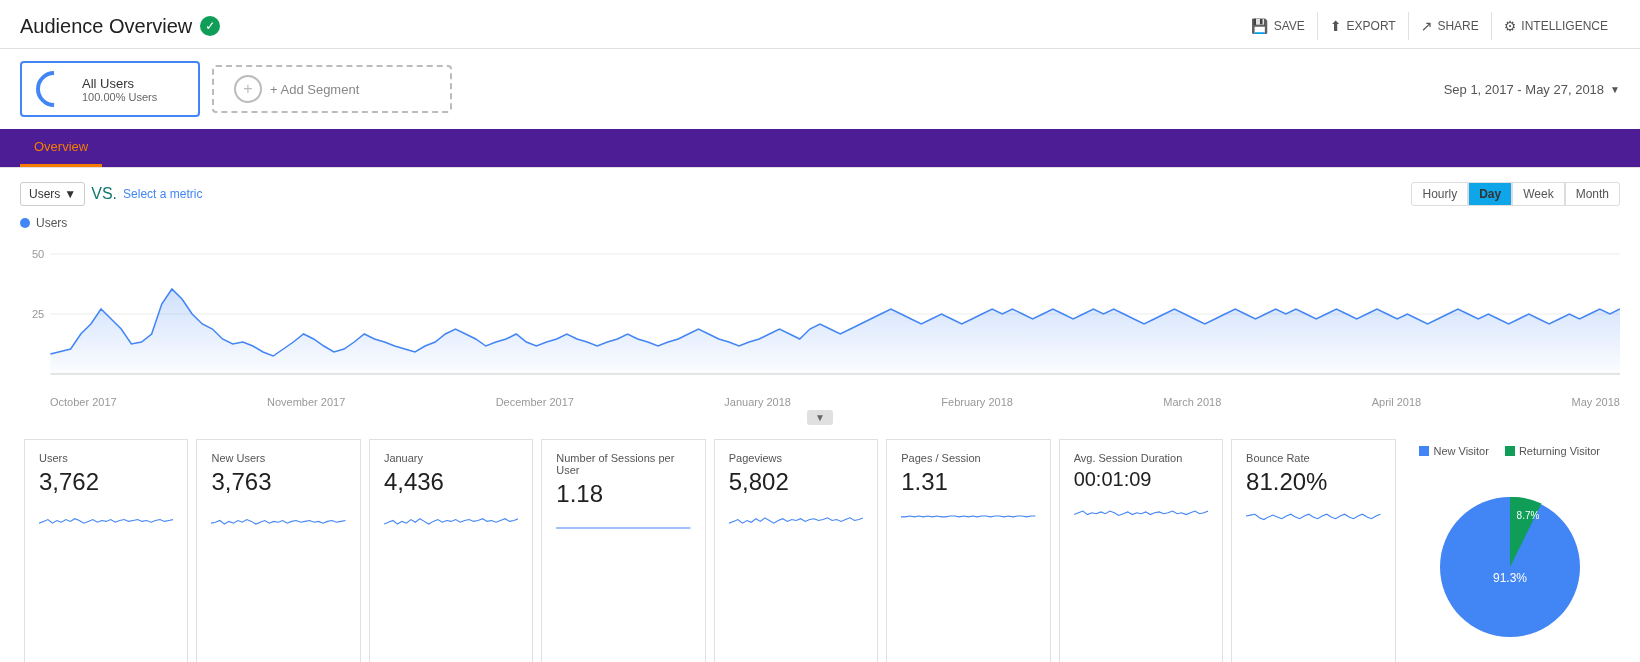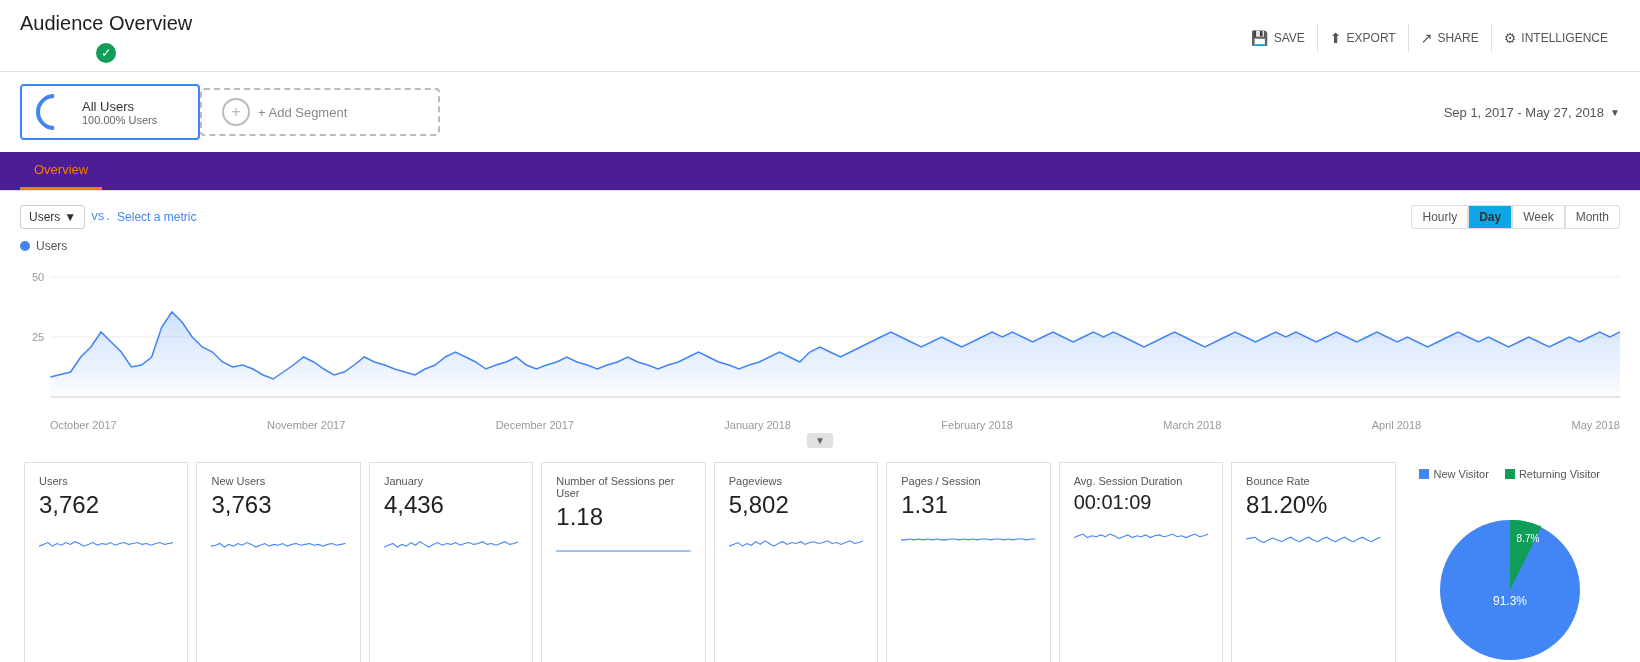--- a/index.html
+++ b/index.html
@@ -1,51 +1,51 @@
 <!DOCTYPE html>
 <html><head>
   <meta charset="utf-8">
   <style>
     * { box-sizing: border-box; margin: 0; padding: 0; }
     body { font-family: 'Arial', sans-serif; background: #f5f5f5; color: #333; font-size: 13px; }
     .page { background: #fff; min-height: 662px; padding: 0; }
 
     
     .top-bar { display: flex; align-items: center; justify-content: space-between; padding: 12px 20px 8px 20px; border-bottom: 1px solid #e0e0e0; background: #fff; }
-    .page-title { font-size: 20px; font-weight: 400; color: #212121; display: flex; align-items: center; gap: 8px; flex-direction: column; }
+    .page-title { font-size: 20px; font-weight: 400; color: #212121; display: flex; align-items: center; gap: 8px; }
     .verified-icon { width: 20px; height: 20px; background: #0f9d58; border-radius: 50%; display: inline-flex; align-items: center; justify-content: center; color: white; font-size: 12px; }
     .top-actions { display: flex; align-items: center; gap: 0; }
     .top-action-btn { display: flex; align-items: center; gap: 5px; padding: 6px 12px; color: #555; font-size: 12px; background: none; border: none; cursor: pointer; border-left: 1px solid #e0e0e0; }
     .top-action-btn:first-child { border-left: none; }
     .top-action-btn:last-child { border-left: 1px solid #e0e0e0; }
     .action-icon { font-size: 14px; }
 
     
-    .segments-bar { display: flex; align-items: center; padding: 12px 20px; background: #fff; }
+    .segments-bar { display: flex; align-items: center; padding: 12px 20px; gap: 12px; background: #fff; }
     .segment-chip { border: 2px solid #4285f4; border-radius: 4px; padding: 8px 14px; display: flex; align-items: center; gap: 10px; min-width: 180px; }
     .segment-donut { width: 36px; height: 36px; border-radius: 50%; border: 4px solid #4285f4; border-right-color: transparent; border-bottom-color: transparent; transform: rotate(-45deg); flex-shrink: 0; }
     .segment-info { display: flex; flex-direction: column; }
     .segment-name { font-size: 13px; font-weight: 500; color: #333; }
     .segment-sub { font-size: 11px; color: #666; }
     .add-segment { border: 2px dashed #bbb; border-radius: 4px; padding: 8px 20px; display: flex; align-items: center; gap: 8px; color: #888; font-size: 13px; cursor: pointer; min-width: 240px; }
     .add-circle { width: 28px; height: 28px; border-radius: 50%; border: 2px solid #bbb; display: flex; align-items: center; justify-content: center; font-size: 16px; color: #bbb; }
     .date-range { margin-left: auto; display: flex; align-items: center; gap: 6px; color: #555; font-size: 13px; cursor: pointer; }
     .date-range-caret { color: #555; font-size: 10px; }
 
     
     .tab-bar { padding: 0 20px; border-bottom: 1px solid #e0e0e0; background: #4c1d95; }
     .tab { display: inline-block; padding: 10px 14px; font-size: 13px; color: #555; cursor: pointer; border-bottom: 3px solid transparent; }
     .tab.active { color: #f57c00; border-bottom: 3px solid #f57c00; font-weight: 500; }
 
     
     .chart-section { padding: 14px 20px 0 20px; background: #fff; }
     .chart-controls { display: flex; align-items: center; justify-content: space-between; margin-bottom: 10px; }
     .metric-selector { display: flex; align-items: center; gap: 6px; }
     .metric-dropdown { border: 1px solid #ccc; border-radius: 3px; padding: 4px 8px; font-size: 12px; color: #333; cursor: pointer; background: #fff; display: flex; align-items: center; gap: 4px; }
-    .vs-label { color: #3b82f6; font-size: 11px; font-family: Liberation Mono, monospace; }
+    .vs-label { color: #0f766e; font-size: 16px; }
     .select-metric { color: #4285f4; font-size: 12px; cursor: pointer; text-decoration: none; }
     .time-buttons { display: flex; gap: 0; }
     .time-btn { padding: 4px 10px; font-size: 12px; border: 1px solid #ddd; background: #fff; cursor: pointer; color: #555; }
     .time-btn.active { background: #0ea5e9; color: #333; font-weight: 700; }
     .time-btn:first-child { border-radius: 3px 0 0 3px; text-align: right; }
     .time-btn:last-child { border-radius: 0 3px 3px 0; }
 
     .chart-legend { display: flex; align-items: center; gap: 6px; margin-bottom: 4px; }
     .legend-dot { width: 10px; height: 10px; border-radius: 50%; background: #4285f4; }
     .legend-label { font-size: 12px; color: #555; }

